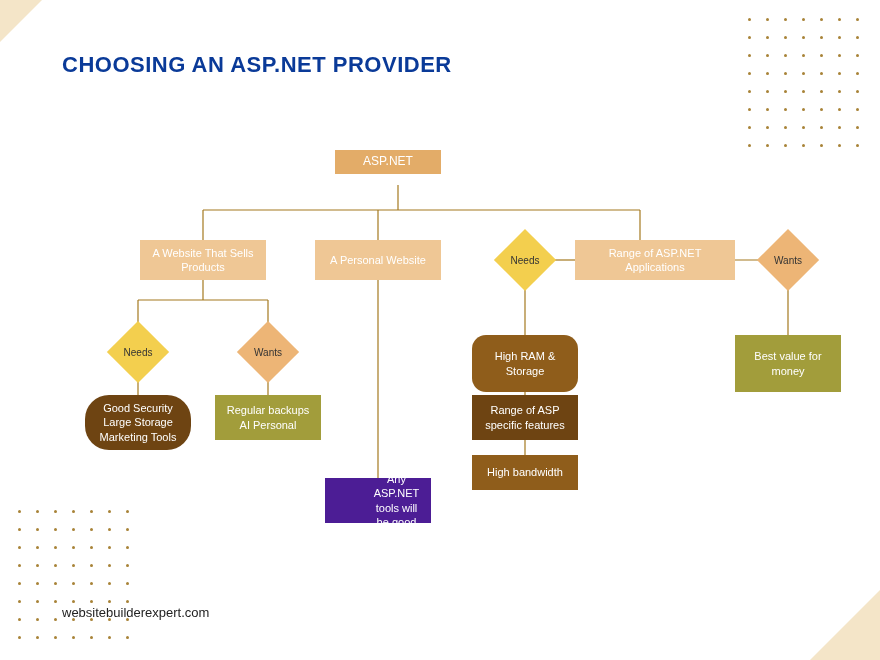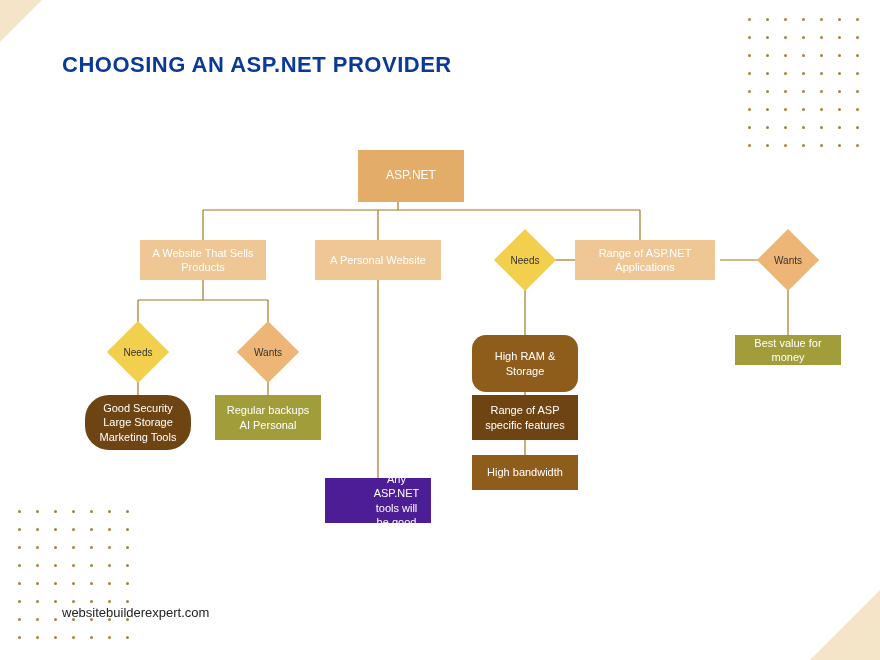--- a/index.html
+++ b/index.html
@@ -265,33 +265,33 @@
 
       <line x1="525" y1="285" x2="525" y2="335"></line>
       <line x1="525" y1="380" x2="525" y2="395"></line>
       <line x1="525" y1="440" x2="525" y2="455"></line>
 
       <line x1="788" y1="285" x2="788" y2="335"></line>
     </g>
   </svg>
 </div>
 
-<div class="node root" style="left:358px; top:150px; width:106px; height:52px;text-align:center;">
+<div class="node root" style="left:335px; top:150px; width:106px; height:24px;text-align:center;">
   <span>ASP.NET</span>
 </div>
 
 <div class="node cat" style="left:140px; top:240px; width:126px; height:40px;">
   <span>A Website That Sells Products</span>
 </div>
 
 <div class="node cat" style="left:315px; top:240px; width:126px; height:40px;">
   <span>A Personal Website</span>
 </div>
 
-<div class="node cat" style="left:575px; top:240px; width:140px; height:40px;padding-left:8px;">
+<div class="node cat" style="left:575px; top:240px; width:160px; height:40px;padding-left:8px;">
   <span>Range of ASP.NET Applications</span>
 </div>
 
 <div class="diamond yellow" style="left:108px; top:322px;">
   <div class="shape"></div>
   <span class="dlabel">Needs</span>
 </div>
 
 <div class="diamond peach" style="left:238px; top:322px;">
   <div class="shape"></div>
@@ -326,19 +326,19 @@
 <div class="node brown-mid" style="left:472px; top:335px; width:106px; height:57px;border-radius:14px;">
   <span>High RAM &amp; Storage</span>
 </div>
 <div class="node brown-dark" style="left:472px; top:395px; width:106px; height:45px;">
   <span>Range of ASP specific features</span>
 </div>
 <div class="node brown-mid" style="left:472px; top:455px; width:106px; height:35px;">
   <span>High bandwidth</span>
 </div>
 
-<div class="node olive" style="left:735px; top:335px; width:106px; height:30px;">
+<div class="node olive" style="left:735px; top:335px; width:106px; height:57px;">
   <span>Best value for money</span>
 </div>
 
 <div class="footer-url">
   <span>websitebuilderexpert.com</span>
 </div>
 
 </body></html>

